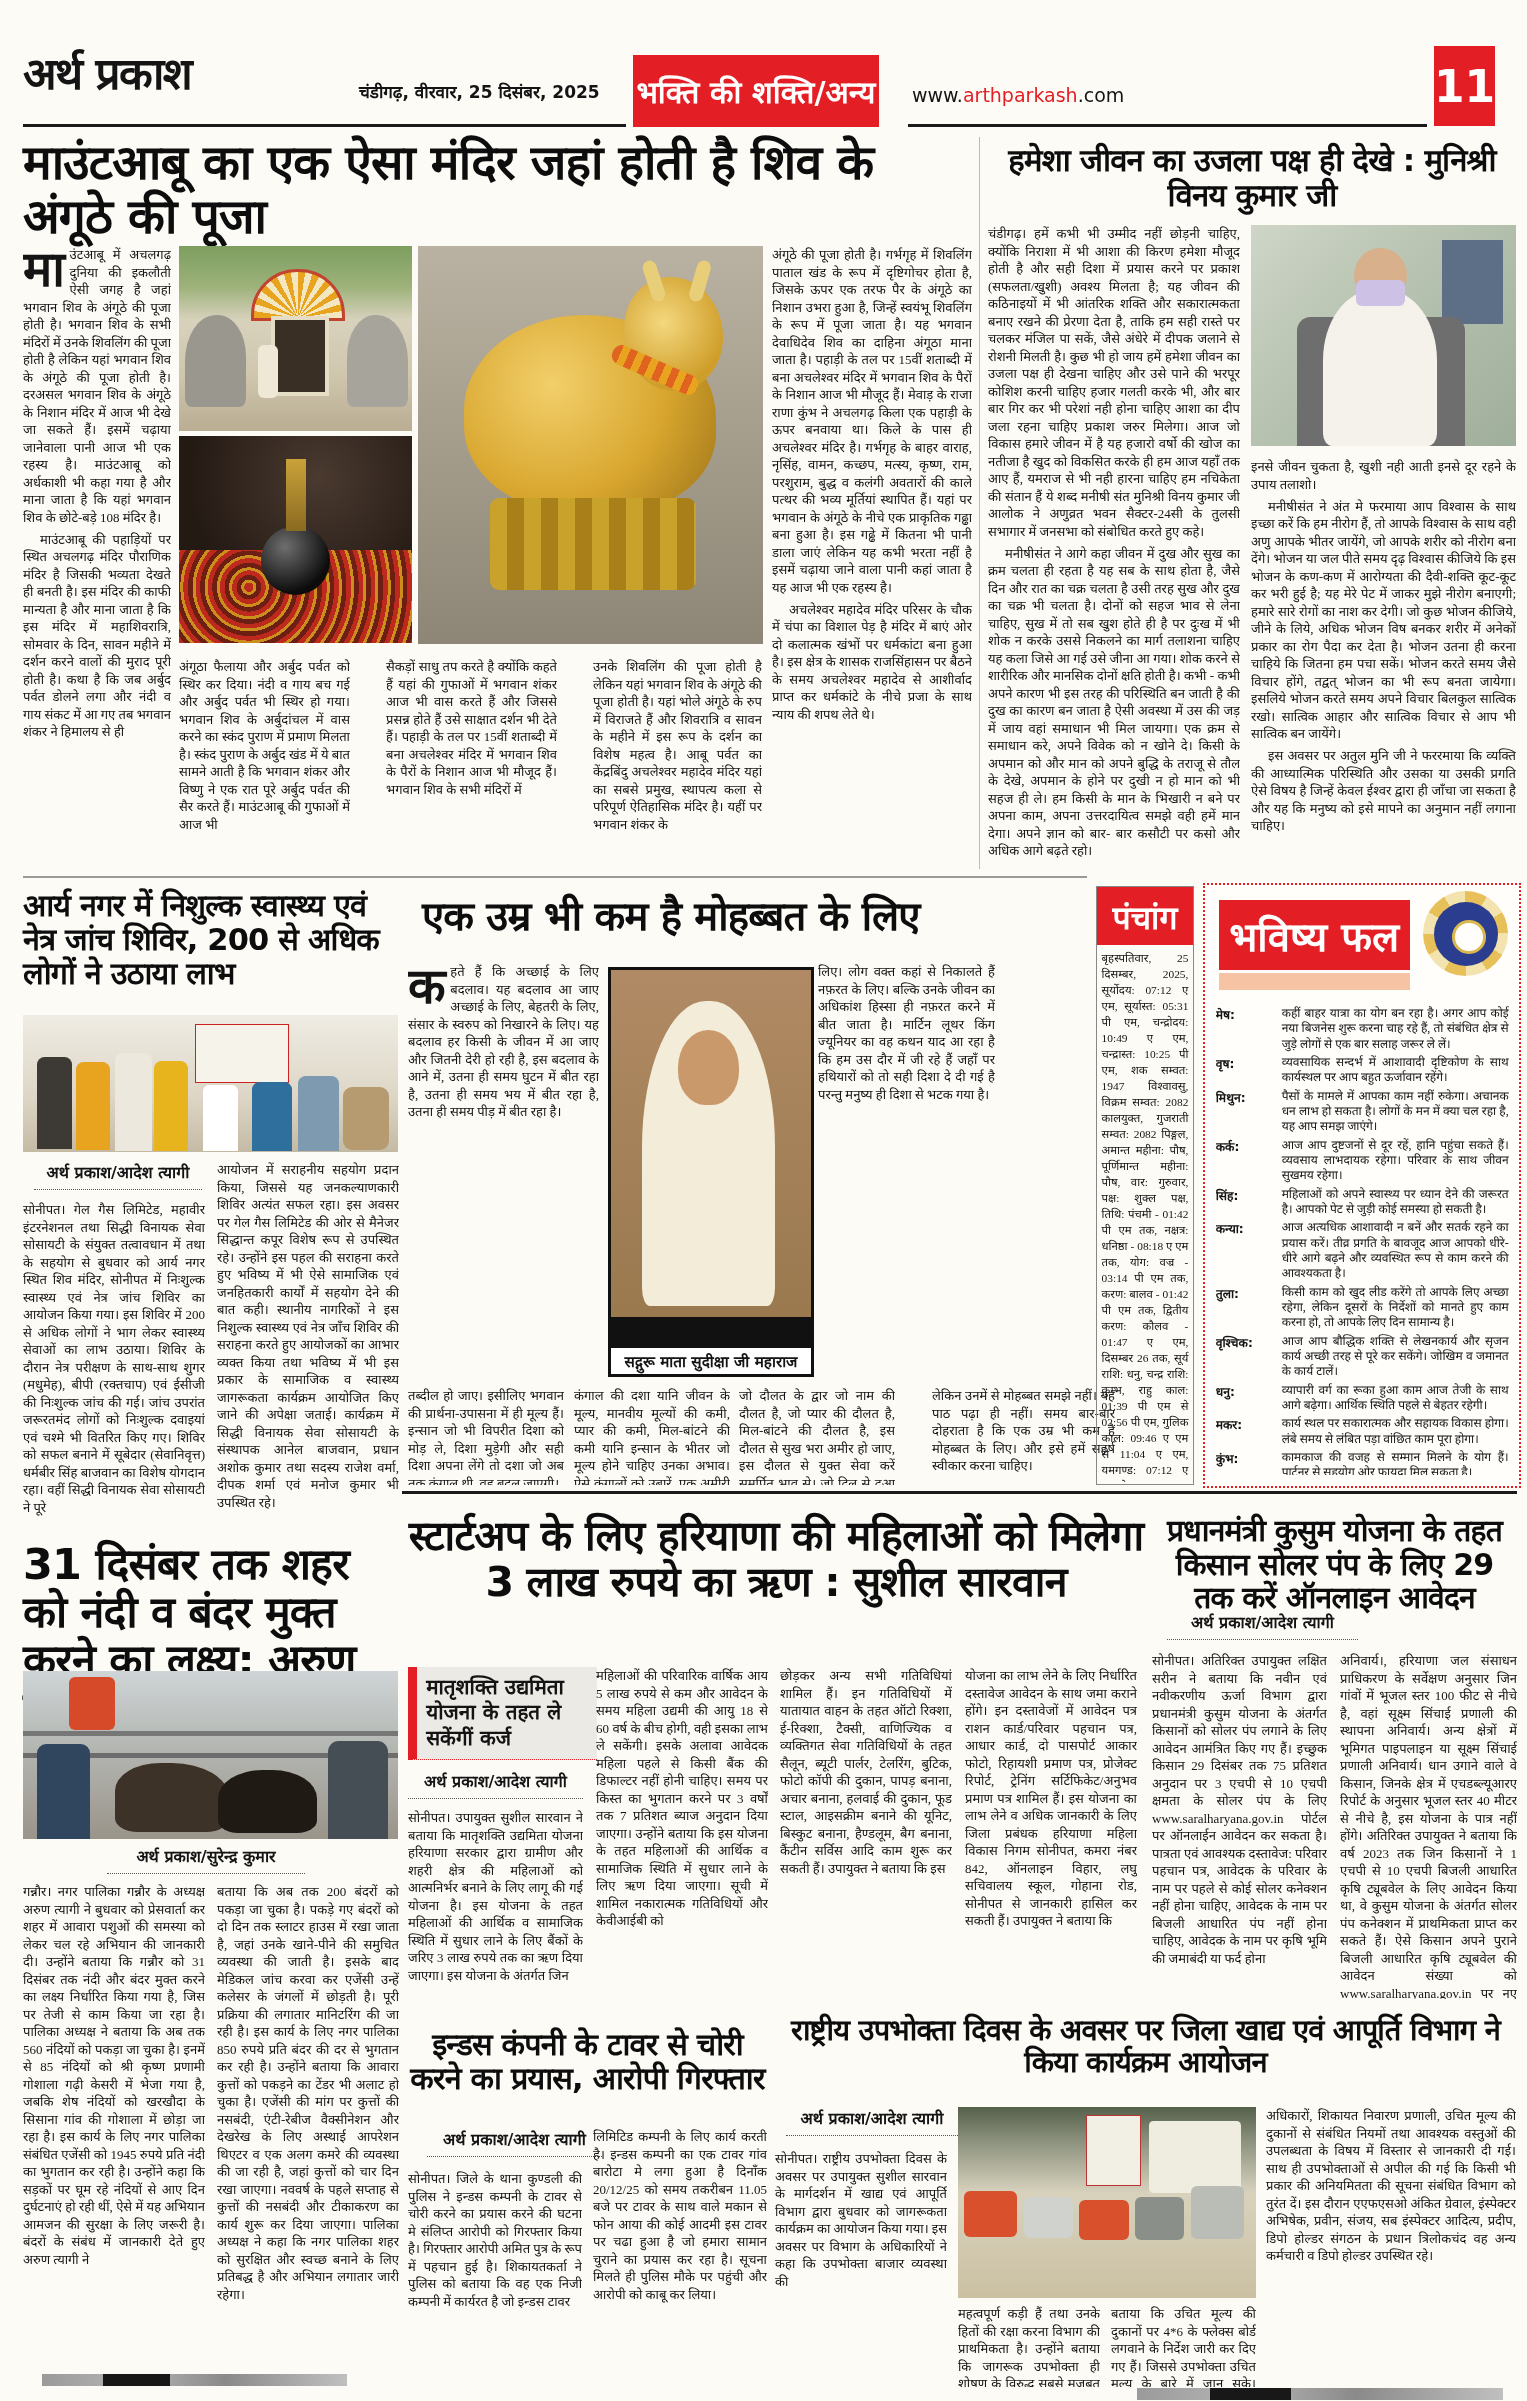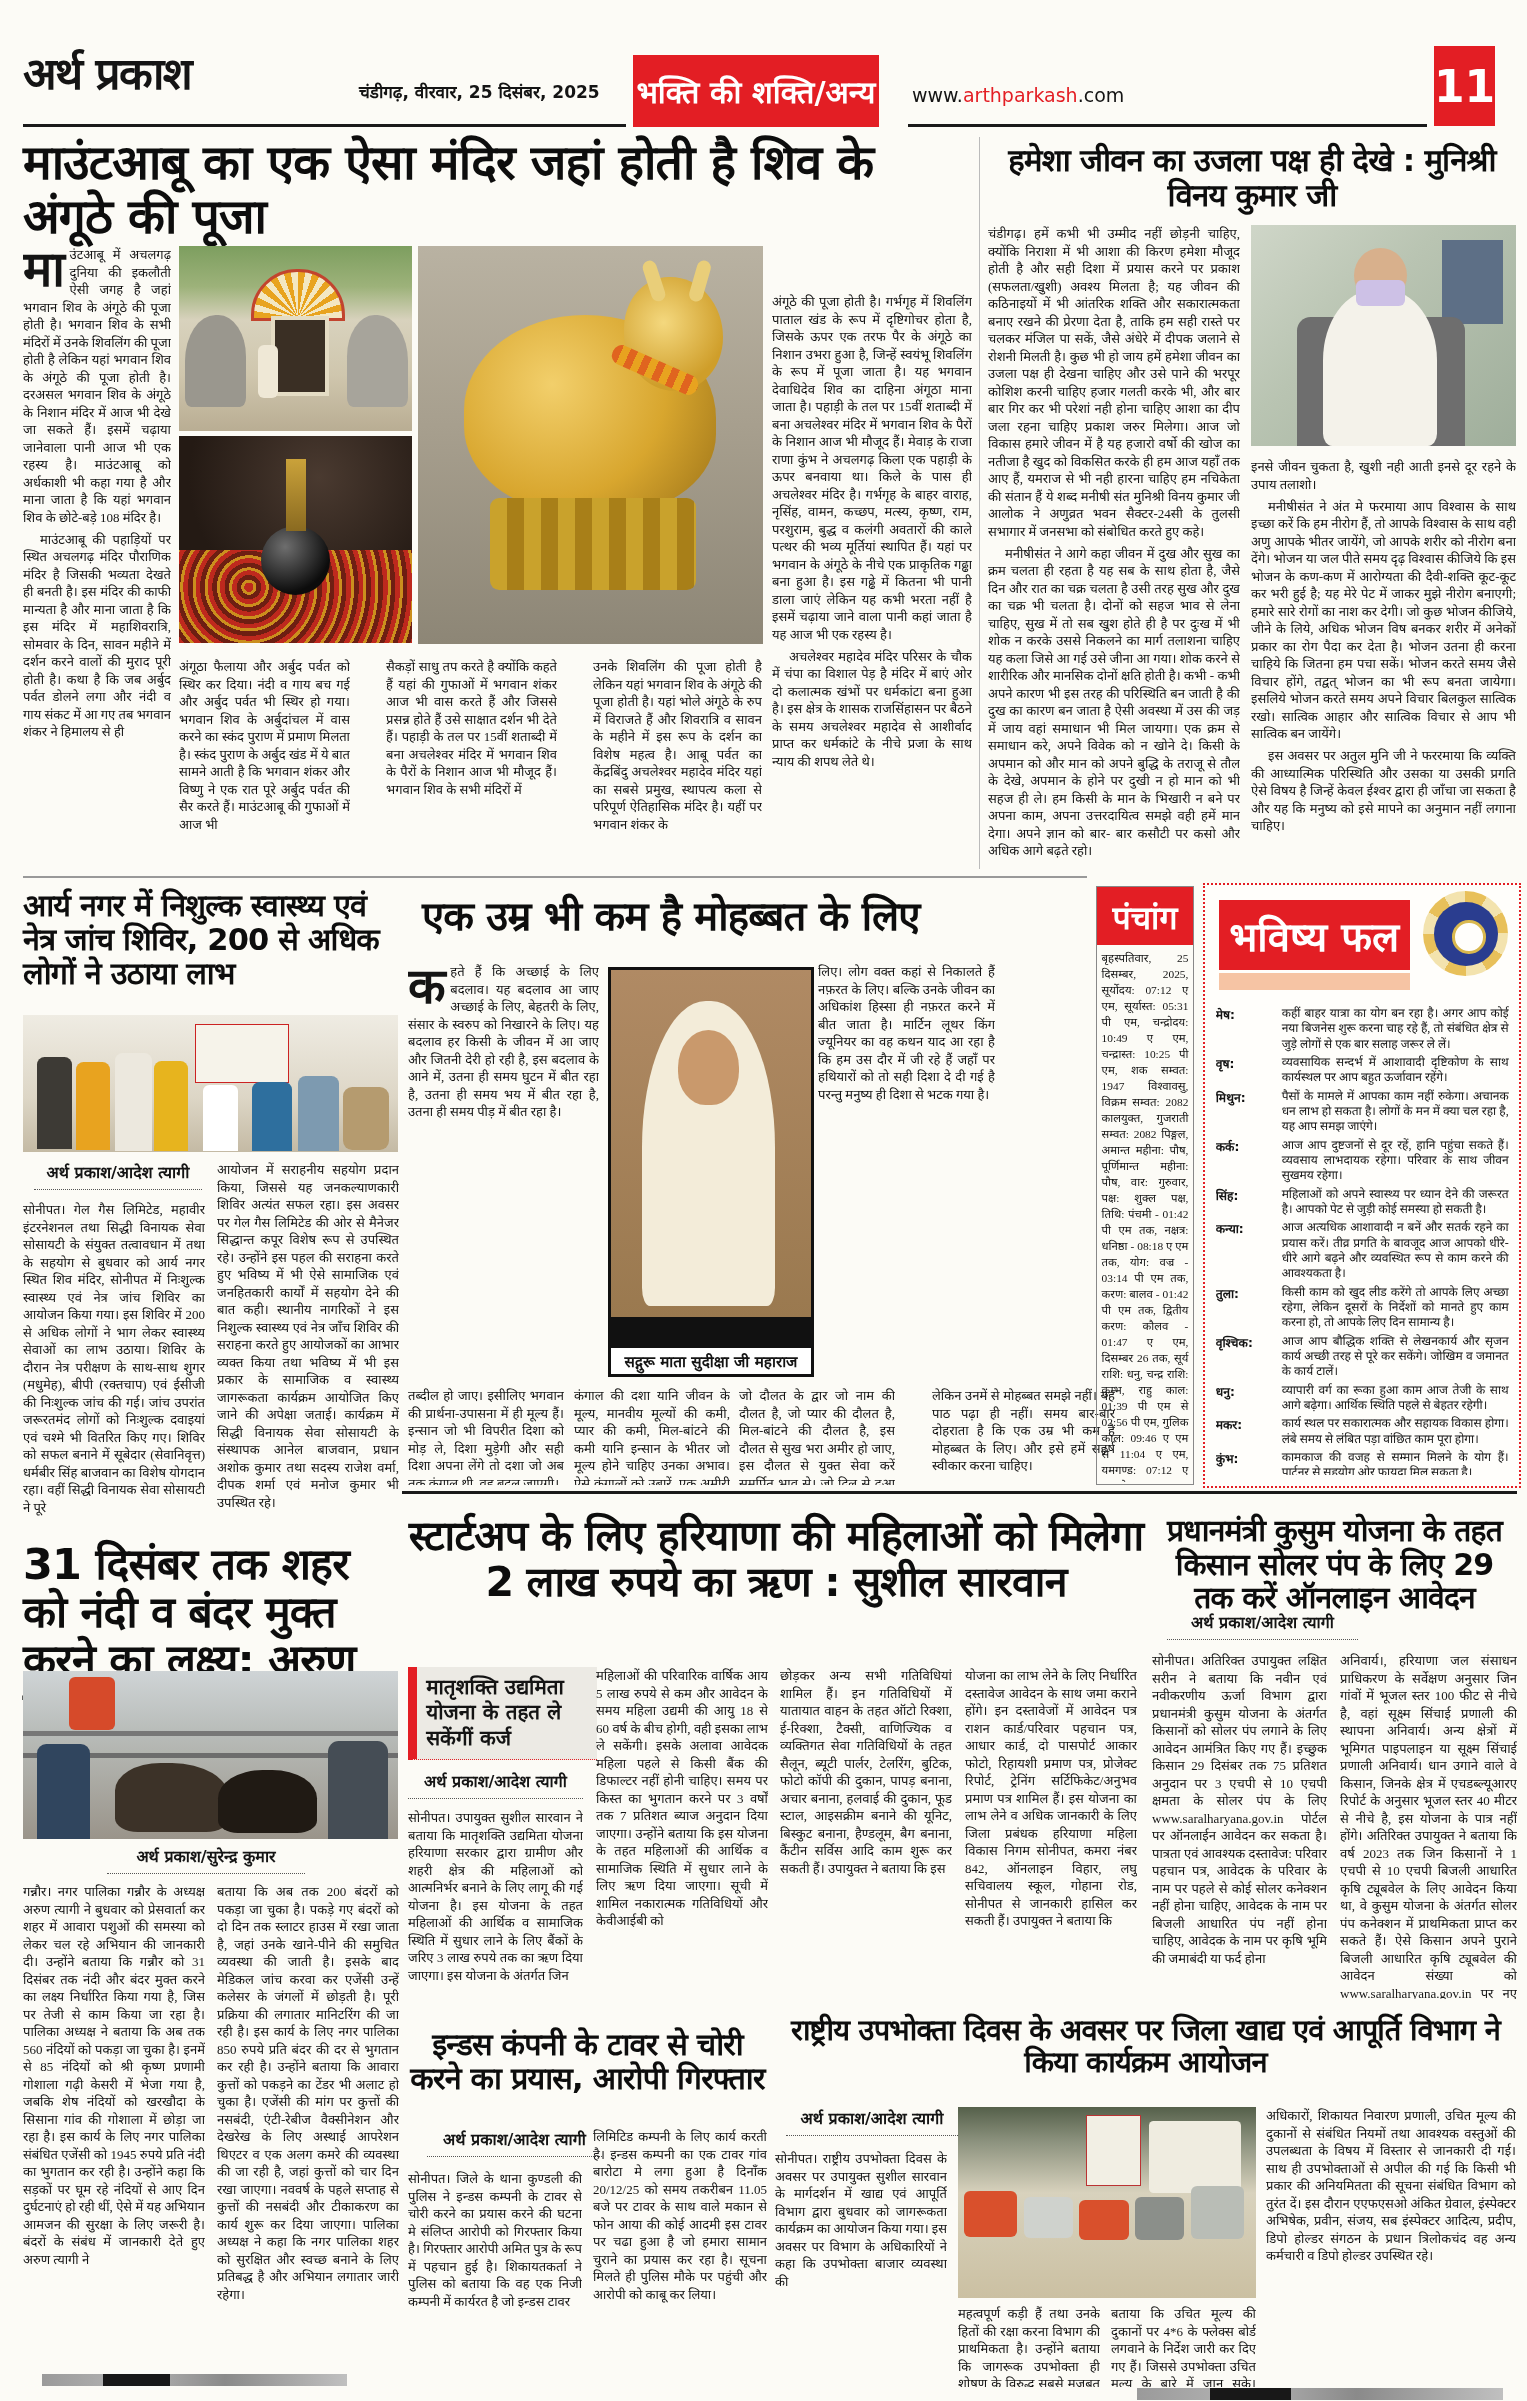--- a/index.html
+++ b/index.html
@@ -74,21 +74,21 @@
   <div class="abs body-col" style="left:179px;top:658px;width:171px;height:212px;">
       <p class="noind">अंगूठा फैलाया और अर्बुद पर्वत को स्थिर कर दिया। नंदी व गाय बच गई और अर्बुद पर्वत भी स्थिर हो गया। भगवान शिव के अर्बुदांचल में वास करने का स्कंद पुराण में प्रमाण मिलता है। स्कंद पुराण के अर्बुद खंड में ये बात सामने आती है कि भगवान शंकर और विष्णु ने एक रात पूरे अर्बुद पर्वत की सैर करते हैं। माउंटआबू की गुफाओं में आज भी</p>
     </div>
   <div class="abs body-col" style="left:386px;top:658px;width:171px;height:212px;">
       <p class="noind">सैकड़ों साधु तप करते है क्योंकि कहते हैं यहां की गुफाओं में भगवान शंकर आज भी वास करते हैं और जिससे प्रसन्न होते हैं उसे साक्षात दर्शन भी देते हैं। पहाड़ी के तल पर 15वीं शताब्दी में बना अचलेश्वर मंदिर में भगवान शिव के पैरों के निशान आज भी मौजूद हैं। भगवान शिव के सभी मंदिरों में</p>
     </div>
   <div class="abs body-col" style="left:593px;top:658px;width:169px;height:212px;">
       <p class="noind">उनके शिवलिंग की पूजा होती है लेकिन यहां भगवान शिव के अंगूठे की पूजा होती है। यहां भोले अंगूठे के रुप में विराजते हैं और शिवरात्रि व सावन के महीने में इस रूप के दर्शन का विशेष महत्व है। आबू पर्वत का केंद्रबिंदु अचलेश्वर महादेव मंदिर यहां का सबसे प्रमुख, स्थापत्य कला से परिपूर्ण ऐतिहासिक मंदिर है। यहीं पर भगवान शंकर के</p>
     </div>
 
-  <div class="abs body-col" style="left:772px;top:246px;width:200px;height:624px;margin-top:47px;">
+  <div class="abs body-col" style="left:772px;top:246px;width:200px;height:624px;">
     <p class="noind">अंगूठे की पूजा होती है। गर्भगृह में शिवलिंग पाताल खंड के रूप में दृष्टिगोचर होता है, जिसके ऊपर एक तरफ पैर के अंगूठे का निशान उभरा हुआ है, जिन्हें स्वयंभू शिवलिंग के रूप में पूजा जाता है। यह भगवान देवाधिदेव शिव का दाहिना अंगूठा माना जाता है। पहाड़ी के तल पर 15वीं शताब्दी में बना अचलेश्वर मंदिर में भगवान शिव के पैरों के निशान आज भी मौजूद हैं। मेवाड़ के राजा राणा कुंभ ने अचलगढ़ किला एक पहाड़ी के ऊपर बनवाया था। किले के पास ही अचलेश्वर मंदिर है। गर्भगृह के बाहर वाराह, नृसिंह, वामन, कच्छप, मत्स्य, कृष्ण, राम, परशुराम, बुद्ध व कलंगी अवतारों की काले पत्थर की भव्य मूर्तियां स्थापित हैं। यहां पर भगवान के अंगूठे के नीचे एक प्राकृतिक गढ्ढा बना हुआ है। इस गढ्ढे में कितना भी पानी डाला जाएं लेकिन यह कभी भरता नहीं है इसमें चढ़ाया जाने वाला पानी कहां जाता है यह आज भी एक रहस्य है।</p>
     <p>अचलेश्वर महादेव मंदिर परिसर के चौक में चंपा का विशाल पेड़ है मंदिर में बाएं ओर दो कलात्मक खंभों पर धर्मकांटा बना हुआ है। इस क्षेत्र के शासक राजसिंहासन पर बैठने के समय अचलेश्वर महादेव से आशीर्वाद प्राप्त कर धर्मकांटे के नीचे प्रजा के साथ न्याय की शपथ लेते थे।</p>
   </div>
 
   <div class="vrule" style="left:979px;top:137px;height:732px;"></div>
 
   <div class="abs hl" style="left:988px;top:143px;width:528px;font-size:31px;text-align:center;">हमेशा जीवन का उजला पक्ष ही देखे : मुनिश्री विनय कुमार जी</div>
 
   <div class="abs body-col" style="left:988px;top:225px;width:252px;height:645px;">
     <p class="noind">चंडीगढ़। हमें कभी भी उम्मीद नहीं छोड़नी चाहिए, क्योंकि निराशा में भी आशा की किरण हमेशा मौजूद होती है और सही दिशा में प्रयास करने पर प्रकाश (सफलता/खुशी) अवश्य मिलता है; यह जीवन की कठिनाइयों में भी आंतरिक शक्ति और सकारात्मकता बनाए रखने की प्रेरणा देता है, ताकि हम सही रास्ते पर चलकर मंजिल पा सकें, जैसे अंधेरे में दीपक जलाने से रोशनी मिलती है। कुछ भी हो जाय हमें हमेशा जीवन का उजला पक्ष ही देखना चाहिए और उसे पाने की भरपूर कोशिश करनी चाहिए हजार गलती करके भी, और बार बार गिर कर भी परेशां नही होना चाहिए आशा का दीप जला रहना चाहिए प्रकाश जरुर मिलेगा। आज जो विकास हमारे जीवन में है यह हजारो वर्षो की खोज का नतीजा है खुद को विकसित करके ही हम आज यहाँ तक आए हैं, यमराज से भी नही हारना चाहिए हम नचिकेता की संतान हैं ये शब्द मनीषी संत मुनिश्री विनय कुमार जी आलोक ने अणुव्रत भवन सैक्टर-24सी के तुलसी सभागार में जनसभा को संबोधित करते हुए कहे।</p>
@@ -240,21 +240,21 @@
 
   <div class="abs byline" style="left:107px;top:1845px;width:198px;">अर्थ प्रकाश/सुरेन्द्र कुमार</div>
   <div class="abs body-col" style="left:23px;top:1883px;width:182px;height:488px;">
       <p class="noind">गन्नौर। नगर पालिका गन्नौर के अध्यक्ष अरुण त्यागी ने बुधवार को प्रेसवार्ता कर शहर में आवारा पशुओं की समस्या को लेकर चल रहे अभियान की जानकारी दी। उन्होंने बताया कि गन्नौर को 31 दिसंबर तक नंदी और बंदर मुक्त करने का लक्ष्य निर्धारित किया गया है, जिस पर तेजी से काम किया जा रहा है। पालिका अध्यक्ष ने बताया कि अब तक 560 नंदियों को पकड़ा जा चुका है। इनमें से 85 नंदियों को श्री कृष्ण प्रणामी गोशाला गढ़ी केसरी में भेजा गया है, जबकि शेष नंदियों को खरखौदा के सिसाना गांव की गोशाला में छोड़ा जा रहा है। इस कार्य के लिए नगर पालिका संबंधित एजेंसी को 1945 रुपये प्रति नंदी का भुगतान कर रही है। उन्होंने कहा कि सड़कों पर घूम रहे नंदियों से आए दिन दुर्घटनाएं हो रही थीं, ऐसे में यह अभियान आमजन की सुरक्षा के लिए जरूरी है। बंदरों के संबंध में जानकारी देते हुए अरुण त्यागी ने</p>
     </div>
   <div class="abs body-col" style="left:217px;top:1883px;width:182px;height:488px;">
       <p class="noind">बताया कि अब तक 200 बंदरों को पकड़ा जा चुका है। पकड़े गए बंदरों को दो दिन तक स्लाटर हाउस में रखा जाता है, जहां उनके खाने-पीने की समुचित व्यवस्था की जाती है। इसके बाद मेडिकल जांच करवा कर एजेंसी उन्हें कलेसर के जंगलों में छोड़ती है। पूरी प्रक्रिया की लगातार मानिटरिंग की जा रही है। इस कार्य के लिए नगर पालिका 850 रुपये प्रति बंदर की दर से भुगतान कर रही है। उन्होंने बताया कि आवारा कुत्तों को पकड़ने का टेंडर भी अलाट हो चुका है। एजेंसी की मांग पर कुत्तों की नसबंदी, एंटी-रेबीज वैक्सीनेशन और देखरेख के लिए अस्थाई आपरेशन थिएटर व एक अलग कमरे की व्यवस्था की जा रही है, जहां कुत्तों को चार दिन रखा जाएगा। नववर्ष के पहले सप्ताह से कुत्तों की नसबंदी और टीकाकरण का कार्य शुरू कर दिया जाएगा। पालिका अध्यक्ष ने कहा कि नगर पालिका शहर को सुरक्षित और स्वच्छ बनाने के लिए प्रतिबद्ध है और अभियान लगातार जारी रहेगा।</p>
     </div>
   <div class="filmstrip" style="left:42px;top:2374px;width:305px;"></div>
 
-  <div class="abs hl" style="left:408px;top:1514px;width:736px;font-size:41px;text-align:center;">स्टार्टअप के लिए हरियाणा की महिलाओं को मिलेगा 2 लाख रुपये का ऋण : सुशील सारवान</div>
+  <div class="abs hl" style="left:408px;top:1514px;width:736px;font-size:41px;text-align:center;">स्टार्टअप के लिए हरियाणा की महिलाओं को मिलेगा 3 लाख रुपये का ऋण : सुशील सारवान</div>
 
   <div class="abs kicker" style="left:408px;top:1667px;width:162px;">मातृशक्ति उद्यमिता योजना के तहत ले सकेंगीं कर्ज</div>
   <div class="abs byline" style="left:408px;top:1770px;width:175px;">अर्थ प्रकाश/आदेश त्यागी</div>
   <div class="abs body-col" style="left:408px;top:1809px;width:175px;height:191px;">
       <p class="noind">सोनीपत। उपायुक्त सुशील सारवान ने बताया कि मातृशक्ति उद्यमिता योजना हरियाणा सरकार द्वारा ग्रामीण और शहरी क्षेत्र की महिलाओं को आत्मनिर्भर बनाने के लिए लागू की गई योजना है। इस योजना के तहत महिलाओं की आर्थिक व सामाजिक स्थिति में सुधार लाने के लिए बैंकों के जरिए 3 लाख रुपये तक का ऋण दिया जाएगा। इस योजना के अंतर्गत जिन</p>
     </div>
   <div class="abs body-col" style="left:596px;top:1667px;width:172px;height:333px;">
       <p class="noind">महिलाओं की परिवारिक वार्षिक आय 5 लाख रुपये से कम और आवेदन के समय महिला उद्यमी की आयु 18 से 60 वर्ष के बीच होगी, वही इसका लाभ ले सकेंगी। इसके अलावा आवेदक महिला पहले से किसी बैंक की डिफाल्टर नहीं होनी चाहिए। समय पर किस्त का भुगतान करने पर 3 वर्षों तक 7 प्रतिशत ब्याज अनुदान दिया जाएगा। उन्होंने बताया कि इस योजना के तहत महिलाओं की आर्थिक व सामाजिक स्थिति में सुधार लाने के लिए ऋण दिया जाएगा। सूची में शामिल नकारात्मक गतिविधियों और केवीआईबी को</p>
     </div>
   <div class="abs body-col" style="left:780px;top:1667px;width:172px;height:333px;">

